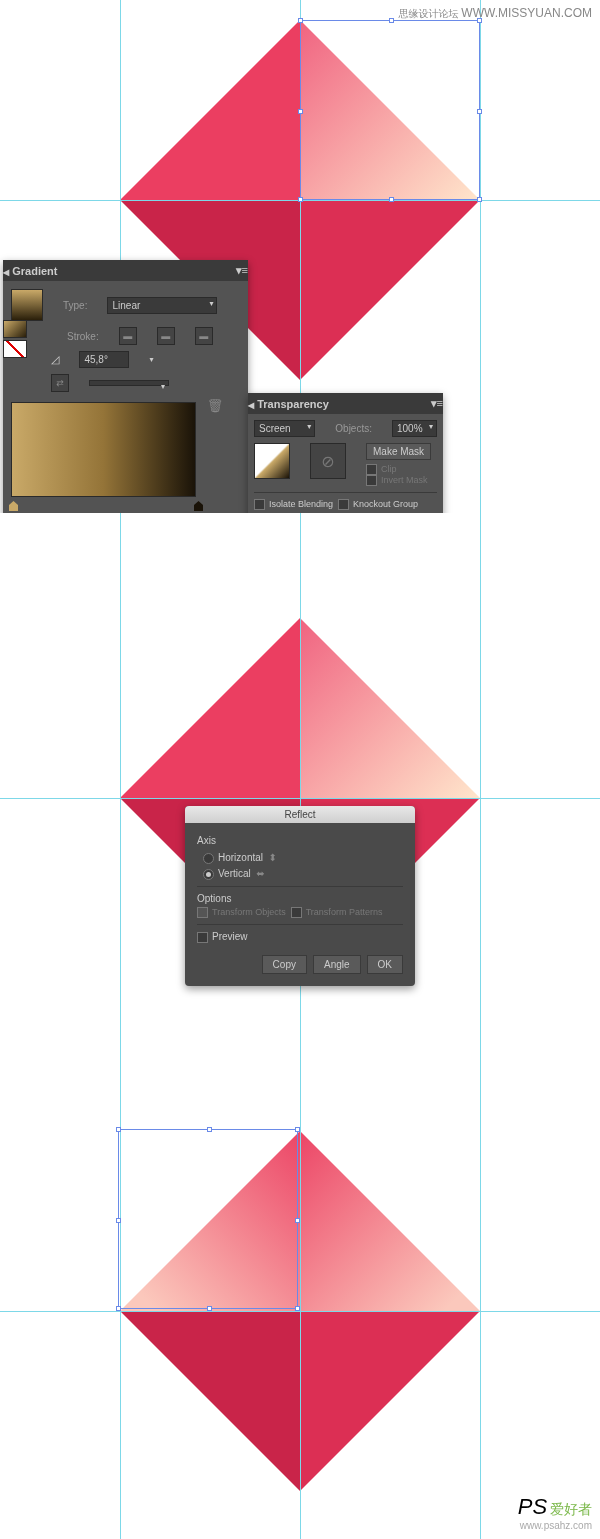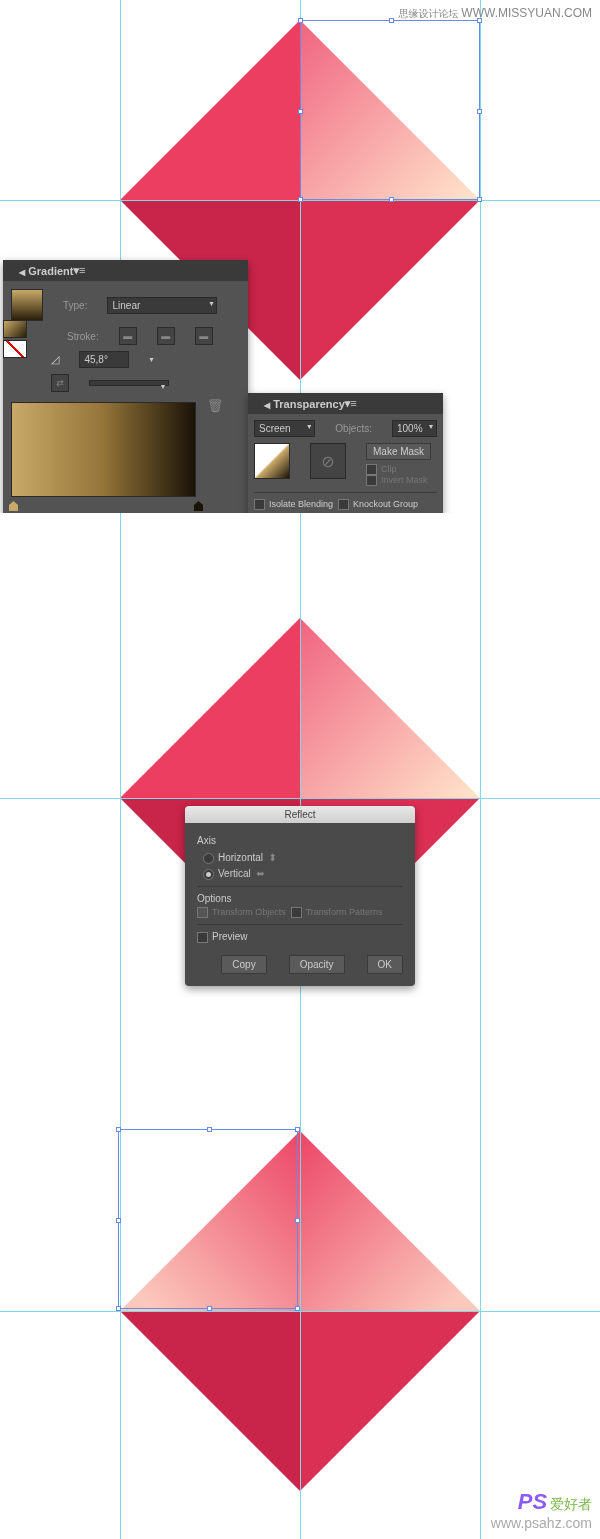--- a/index.html
+++ b/index.html
@@ -11,21 +11,21 @@
 .face{position:absolute}
 .f-top-l{left:0;top:0;width:180px;height:180px;background:#eb3e61;clip-path:polygon(0 100%,100% 0,100% 100%)}
 .f-top-r{left:180px;top:0;width:180px;height:180px;background:linear-gradient(135deg,#f06380 0%,#ffe6cc 100%);clip-path:polygon(0 0,100% 100%,0 100%)}
 .f-bot-l{left:0;top:180px;width:180px;height:180px;background:#c92449;clip-path:polygon(0 0,100% 0,100% 100%)}
 .f-bot-r{left:180px;top:180px;width:180px;height:180px;background:#dc2f54;clip-path:polygon(0 0,100% 0,0 100%)}
 .f-top-l-lit{left:0;top:0;width:180px;height:180px;background:linear-gradient(225deg,#ec4566 0%,#fbc8bc 90%);clip-path:polygon(100% 0,100% 100%,0 100%)}
 .f-top-r-lit{left:180px;top:0;width:180px;height:180px;background:linear-gradient(135deg,#ec4566 0%,#fbc8bc 90%);clip-path:polygon(0 0,100% 100%,0 100%)}
 .sel-box{position:absolute;border:1px solid #6a8ae8;z-index:3}
 .handle{position:absolute;width:5px;height:5px;background:#fff;border:1px solid #6a8ae8}
 .panel{position:absolute;background:#535353;color:#ccc;font-size:10px;z-index:10;box-shadow:0 3px 8px rgba(0,0,0,.4)}
-.p-head{background:#3a3a3a;padding:4px 16px;display:flex;align-items:center;font-weight:bold;font-size:11px}
+.p-head{background:#3a3a3a;padding:4px 0;display:flex;align-items:center;justify-content:space-between;font-weight:bold;font-size:11px}
 .p-body{padding:8px}
 .row{display:flex;align-items:center;margin-bottom:6px;gap:20px}
 .lbl{color:#999;font-size:10px}
 .sel{background:#3a3a3a;border:1px solid #2a2a2a;color:#ccc;padding:2px 16px 2px 4px;font-size:10px;position:relative}
 .sel::after{content:'▾';position:absolute;right:3px;top:1px;font-size:8px}
 .inp{background:#3a3a3a;border:1px solid #2a2a2a;color:#ccc;padding:2px 4px;font-size:10px;width:50px}
 .swatch{width:28px;height:28px;border:1px solid #2a2a2a;display:inline-block}
 .grad-prev{width:185px;height:95px;background:linear-gradient(90deg,#c9a968 0%,#947438 50%,#1a1308 100%);border:1px solid #2a2a2a;margin:4px 0}
 .grad-bar{width:190px;height:8px;position:relative}
 .stop{position:absolute;width:9px;height:10px;background:#777;clip-path:polygon(50% 0,100% 40%,100% 100%,0 100%,0 40%);top:0}
@@ -162,23 +162,23 @@
     <div style="background:linear-gradient(#e8e8e8,#cfcfcf);color:#444;text-align:center;padding:3px;font-size:10px;border-radius:4px 4px 0 0">Reflect</div>
     <div class="p-body" style="padding:12px">
       <div class="lbl" style="color:#ccc;margin-bottom:6px">Axis</div>
       <div style="margin-left:6px;font-size:10px;margin-bottom:4px"><span class="rad"></span><span>Horizontal</span>&nbsp;&nbsp;<span style="color:#888">⬍</span></div>
       <div style="margin-left:6px;font-size:10px;margin-bottom:6px"><span class="rad on"></span><span>Vertical</span>&nbsp;&nbsp;<span style="color:#888">⬌</span></div>
       <div class="divider"></div>
       <div class="lbl" style="color:#ccc;margin-bottom:3px">Options</div>
       <div style="font-size:9px;color:#777"><span class="chk" style="background:#555"></span><span>Transform Objects</span>&nbsp;&nbsp;<span class="chk"></span><span>Transform Patterns</span></div>
       <div class="divider"></div>
       <div style="font-size:10px"><span class="chk"></span><span>Preview</span></div>
-      <div style="display:flex;justify-content:flex-end;gap:22px;margin-top:12px">
+      <div style="display:flex;justify-content:flex-end;gap:6px;margin-top:12px">
         <span class="btn">Copy</span>
-        <span class="btn">Opacity</span>
+        <span class="btn">Angle</span>
         <span class="btn">OK</span>
       </div>
     </div>
   </div>
 </div>
 
 <div class="section">
   <div class="guide-h" style="top:285px"></div>
   <div class="guide-v" style="left:300px"></div>
   <div class="guide-v" style="left:120px"></div>
@@ -196,17 +196,17 @@
     <div class="handle" style="left:88px;top:-3px"></div>
     <div class="handle" style="right:-3px;top:-3px"></div>
     <div class="handle" style="right:-3px;top:88px"></div>
     <div class="handle" style="right:-3px;bottom:-3px"></div>
     <div class="handle" style="left:-3px;bottom:-3px"></div>
     <div class="handle" style="left:-3px;top:88px"></div>
     <div class="handle" style="left:88px;bottom:-3px"></div>
   </div>
 
   <div class="watermark" style="bottom:8px;text-align:right">
-    <span style="font-size:22px;font-weight:bold;color:#8b5cf6;font-style:italic">PS</span>
+    <span style="font-size:22px;font-weight:normal;color:#000000;font-style:italic">PS</span>
     <span style="font-size:14px;color:#7bb84a">爱好者</span><br>
-    <span style="font-size:14px;color:#aaa">www.psahz.com</span>
+    <span style="font-size:10px;color:#aaa">www.psahz.com</span>
   </div>
 </div>
 
 </body></html>

